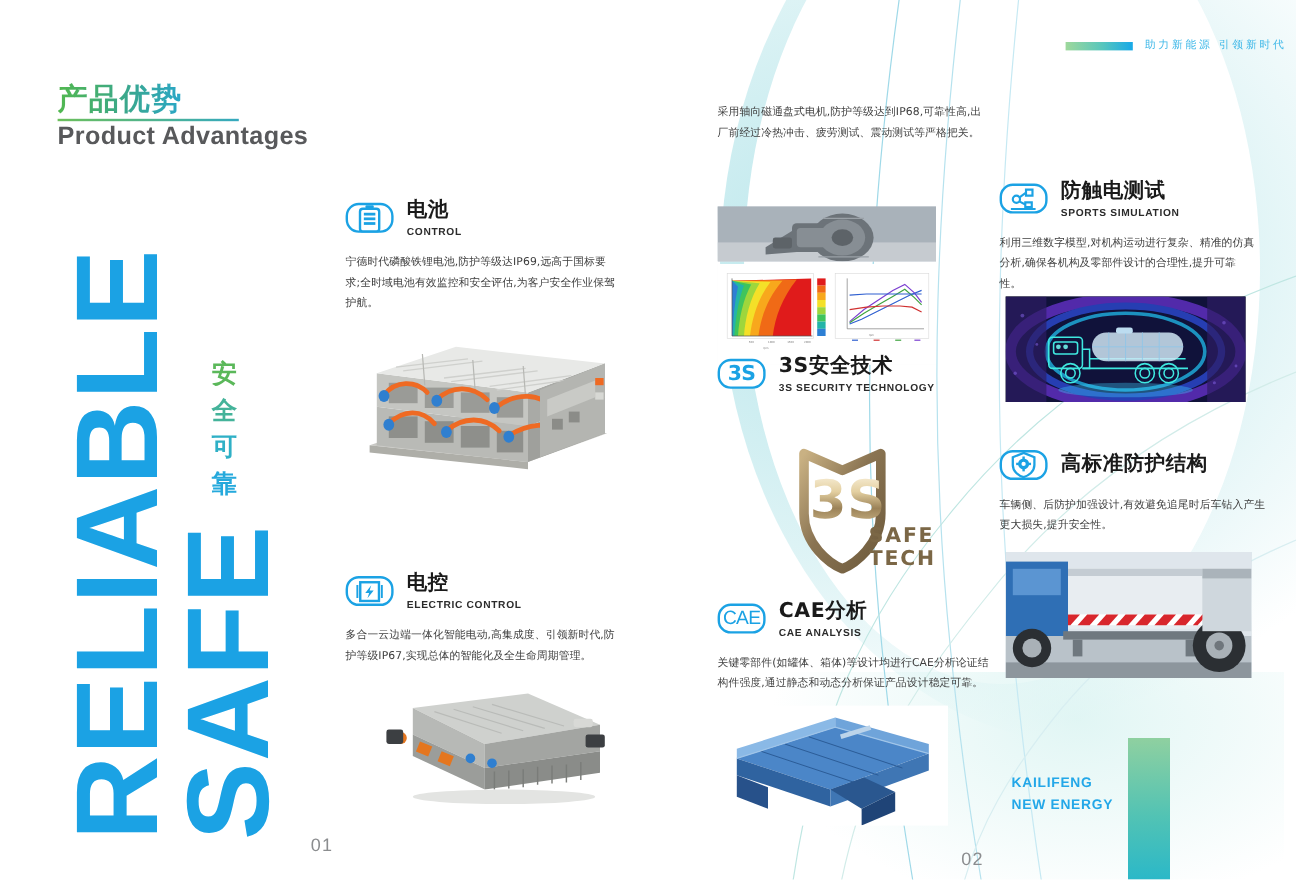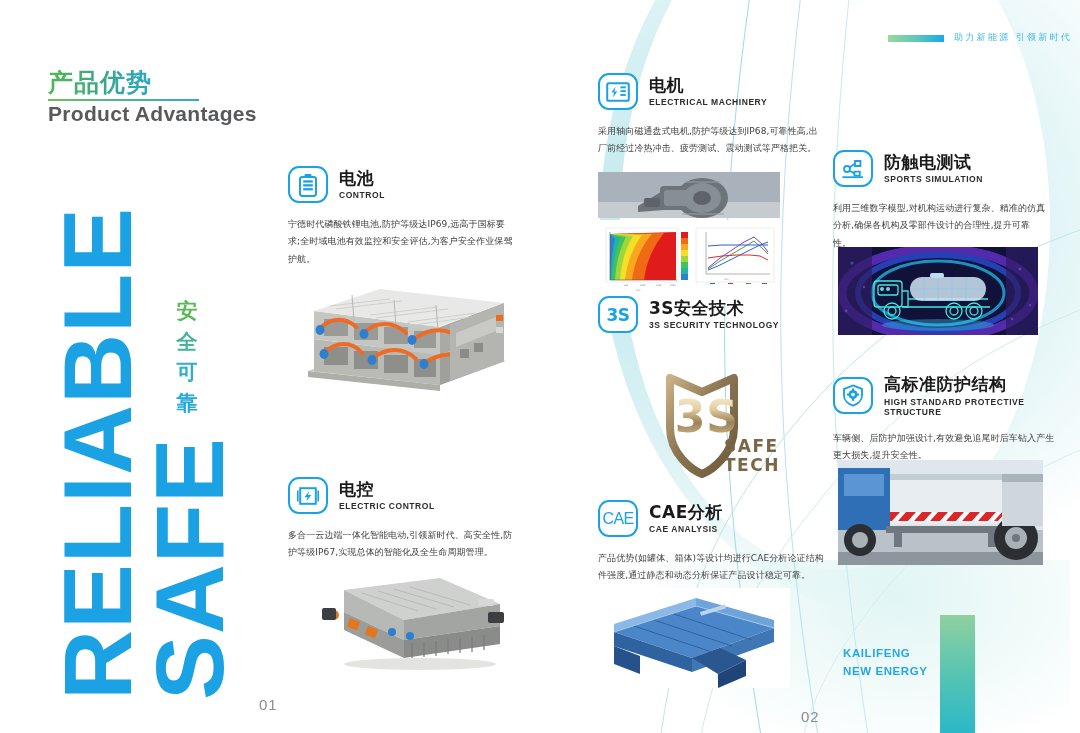--- a/index.html
+++ b/index.html
@@ -74,21 +74,21 @@
   .pagenum{
     position:absolute;font-size:15px;color:#8b8d8f;letter-spacing:1px;
   }
   .pn-left{left:259px;top:696px;}
   .pn-right{left:801px;top:708px;}
 
   
   .feat{position:absolute;}
   .feat-head{display:flex;align-items:center;gap:11px;}
   .ficon{
-    width:40px;height:37px;border:2.6px solid #1ba2e4;border-radius:11px;
+    width:40px;height:25px;border:2.6px solid #1ba2e4;border-radius:11px;
     display:flex;align-items:center;justify-content:center;flex:0 0 auto;
     box-sizing:border-box;background:#fff;
   }
   .ficon svg{display:block;}
   .ficon .cae-txt{
     font-size:16px;font-weight:normal;color:#1ba2e4;letter-spacing:-.6px;
     font-family:"Liberation Sans",sans-serif;
   }
   .ficon .ss-txt{
     font-size:17px;font-weight:bold;color:#1ba2e4;letter-spacing:-.5px;
@@ -270,21 +270,21 @@
           <line x1="0.6" y1="5.6" x2="0.6" y2="16.4" stroke="#1ba2e4" stroke-width="2"></line>
           <line x1="21.4" y1="5.6" x2="21.4" y2="16.4" stroke="#1ba2e4" stroke-width="2"></line>
           <polygon points="12.4,5.8 7.4,12.2 10.6,12.2 9.2,16.6 14.4,10 11,10" fill="#1ba2e4"></polygon>
         </svg>
       </div>
       <div class="ftitles">
         <div class="ftitle-cn">电控</div>
         <div class="ftitle-en">ELECTRIC CONTROL</div>
       </div>
     </div>
-    <div class="fdesc">多合一云边端一体化智能电动,引领新时代、高安全性,防护等级IP67,实现总体的智能化及全生命周期管理。</div>
+    <div class="fdesc">多合一云边端一体化智能电动,高集成度、引领新时代,防护等级IP67,实现总体的智能化及全生命周期管理。</div>
   </div>
 
   <div class="pic pic-ec" style="left:292px;top:568px;width:228px;height:110px;">
     <svg width="228" height="110" viewBox="0 0 228 110">
 
       <polygon points="52,22 148,10 208,36 112,52" fill="#cfd1ce"></polygon>
       <polygon points="52,22 112,52 112,72 52,44" fill="#b7b9b6"></polygon>
       <polygon points="112,52 208,36 208,58 112,72" fill="#a3a5a2"></polygon>
 
       <g stroke="#b9bbb8" stroke-width="1" fill="none">
@@ -321,37 +321,20 @@
       </g>
       <g fill="#d8d9d6">
         <rect x="186" y="31" width="16" height="7" rx="2"></rect>
       </g>
 
       <ellipse cx="128" cy="96" rx="76" ry="6" fill="#e3e4e2"></ellipse>
     </svg>
   </div>
 
   <div class="feat" style="left:598px;top:73px;width:228px;">
-    <div class="feat-head">
-      <div class="ficon">
-        <svg width="24" height="20" viewBox="0 0 24 20">
-          <rect x="1.2" y="1.2" width="21.6" height="17.6" rx="1.6" fill="none" stroke="#1ba2e4" stroke-width="2"></rect>
-          <polygon points="9.6,4.6 5.4,10.6 8.1,10.6 6.9,15.4 11.3,9.4 8.4,9.4" fill="#1ba2e4"></polygon>
-          <g fill="#1ba2e4">
-            <rect x="14.4" y="4.4" width="5.4" height="1.9"></rect>
-            <rect x="14.4" y="8.2" width="5.4" height="1.9"></rect>
-            <rect x="14.4" y="12" width="5.4" height="1.9"></rect>
-          </g>
-        </svg>
-      </div>
-      <div class="ftitles">
-        <div class="ftitle-cn">电机</div>
-        <div class="ftitle-en">ELECTRICAL MACHINERY</div>
-      </div>
-    </div>
     <div class="fdesc">采用轴向磁通盘式电机,防护等级达到IP68,可靠性高,出厂前经过冷热冲击、疲劳测试、震动测试等严格把关。</div>
   </div>
 
   <div class="pic pic-motor" style="left:598px;top:172px;width:182px;height:46px;">
     <svg width="182" height="46" viewBox="0 0 182 46">
       <rect width="182" height="46" fill="#a9b2ba"></rect>
       <rect y="30" width="182" height="16" fill="#c6cbd0"></rect>
       <g fill="#6c7379">
         <ellipse cx="104" cy="26" rx="26" ry="20"></ellipse>
         <rect x="62" y="14" width="42" height="24" rx="4"></rect>
@@ -472,21 +455,21 @@
   <div class="feat" style="left:598px;top:500px;width:228px;">
     <div class="feat-head">
       <div class="ficon">
         <span class="cae-txt">CAE</span>
       </div>
       <div class="ftitles">
         <div class="ftitle-cn">CAE分析</div>
         <div class="ftitle-en">CAE ANALYSIS</div>
       </div>
     </div>
-    <div class="fdesc">产品优势(如罐体、箱体)等设计均进行CAE分析论证结构件强度,通过静态和动态分析保证产品设计稳定可靠。</div>
+    <div class="fdesc">关键零部件(如罐体、箱体)等设计均进行CAE分析论证结构件强度,通过静态和动态分析保证产品设计稳定可靠。</div>
   </div>
 
   <div class="pic pic-tank" style="left:600px;top:588px;width:190px;height:100px;">
     <svg width="190" height="100" viewBox="0 0 190 100">
       <polygon points="14,44 96,18 174,40 92,70" fill="#4b86c8"></polygon>
       <polygon points="14,44 92,70 92,84 14,58" fill="#2f63a0"></polygon>
       <polygon points="92,70 174,40 174,54 92,84" fill="#3f76b4"></polygon>
       <g stroke="#2a5a94" stroke-width=".8" fill="none">
         <line x1="34" y1="38" x2="112" y2="64"></line>
         <line x1="54" y1="32" x2="132" y2="58"></line>
@@ -594,21 +577,20 @@
           <g fill="#1ba2e4">
             <rect x="10" y="4.4" width="2" height="2.6"></rect>
             <rect x="10" y="14.2" width="2" height="2.6"></rect>
             <rect x="4.8" y="9.6" width="2.6" height="2"></rect>
             <rect x="14.6" y="9.6" width="2.6" height="2"></rect>
           </g>
         </svg>
       </div>
       <div class="ftitles">
         <div class="ftitle-cn">高标准防护结构</div>
-        <div class="ftitle-en">HIGH STANDARD PROTECTIVE STRUCTURE</div>
       </div>
     </div>
     <div class="fdesc">车辆侧、后防护加强设计,有效避免追尾时后车钻入产生更大损失,提升安全性。</div>
   </div>
 
   <div class="pic pic-prot" style="left:838px;top:460px;width:205px;height:105px;">
     <svg width="205" height="105" viewBox="0 0 205 105">
       <rect width="205" height="105" fill="#dfe6ec"></rect>
       <rect y="70" width="205" height="35" fill="#b9c2c9"></rect>
       <rect y="92" width="205" height="13" fill="#8d969d"></rect>

